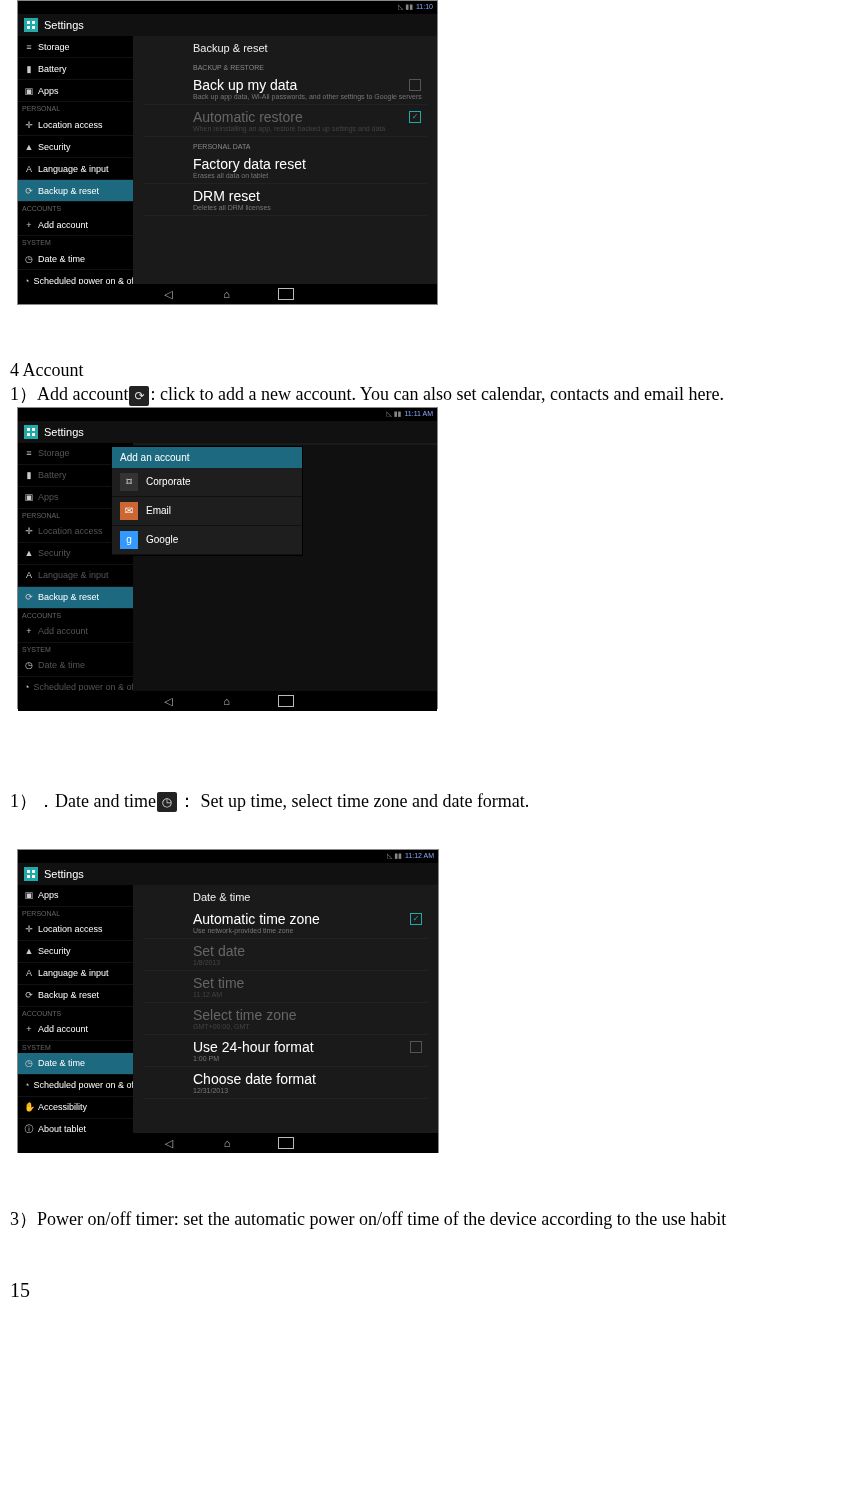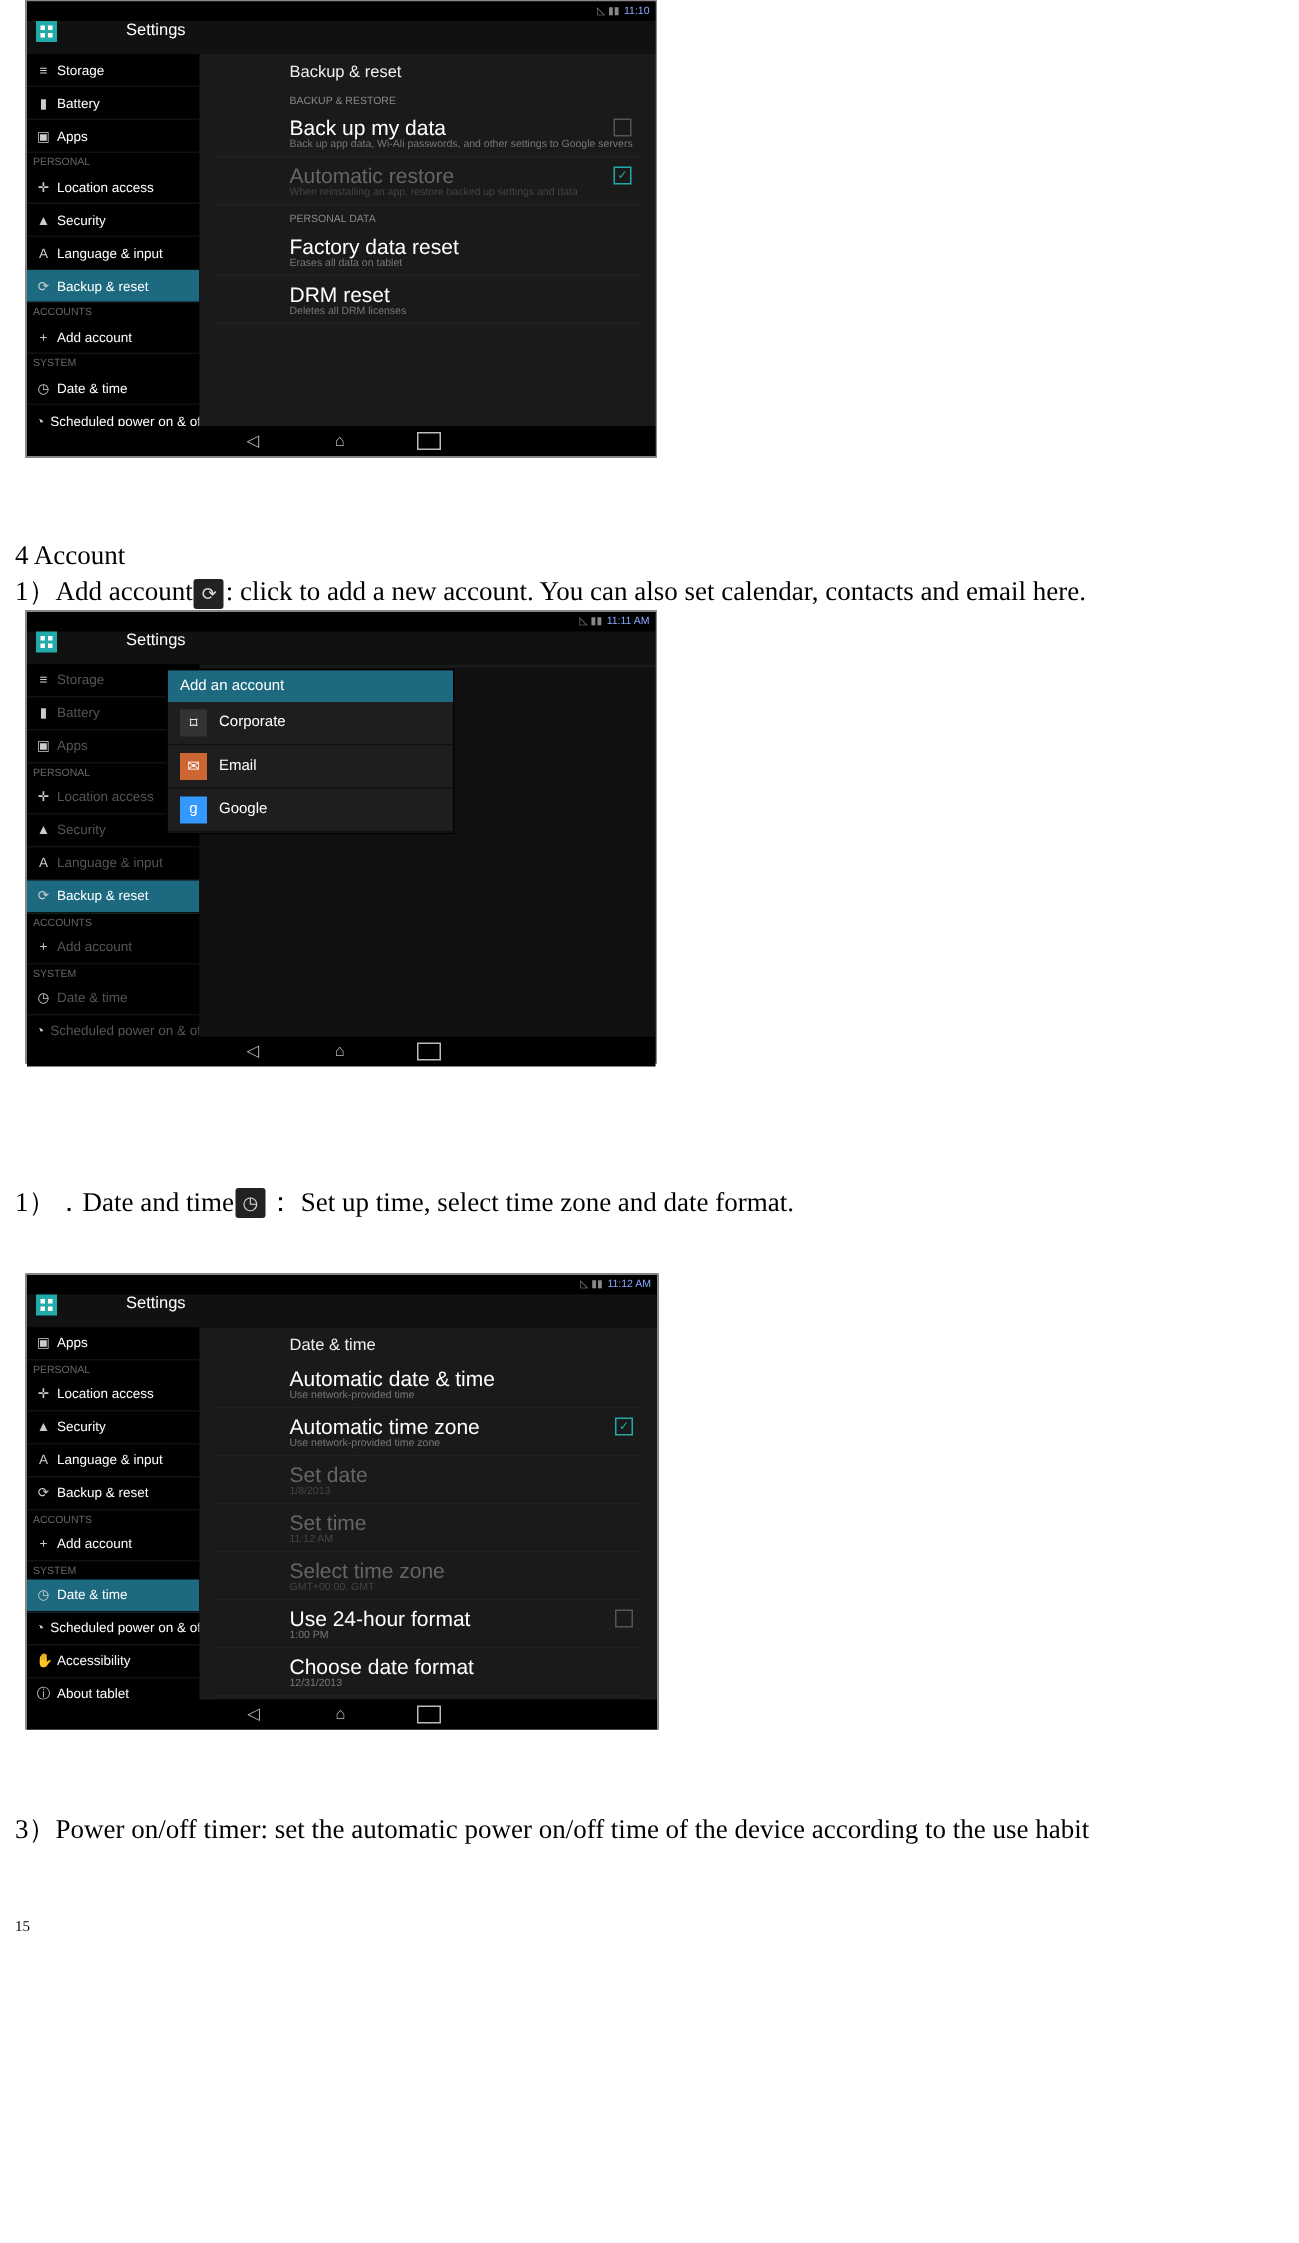--- a/index.html
+++ b/index.html
@@ -3,21 +3,21 @@
   <meta charset="utf-8">
   <style>
     body { margin:0; padding:0; background:#fff; font-family:"Times New Roman",serif; font-size:16px; color:#000; width:866px; }
     .page { padding:0 10px 40px 10px; }
     .shot { background:#000; color:#fff; font-family:Arial,Helvetica,sans-serif; position:relative; border:1px solid #888; }
     .shot1 { width:419px; height:303px; margin-left:7px; }
     .shot2 { width:419px; height:300px; margin-left:7px; }
     .shot3 { width:420px; height:302px; margin-left:7px; }
     .statusbar { height:11px; background:#000; font-size:7px; color:#8af; text-align:right; padding:2px 4px 0 0; }
     .statusbar .sig { color:#888; margin-right:3px; }
-    .titlebar { height:22px; background:#111; display:flex; padding-left:6px; font-size:11px;gap:40px; }
+    .titlebar { height:22px; background:#111; display:flex; align-items:center; padding-left:6px; font-size:11px; }
     .titlebar .tb-icon { width:14px; height:14px; background:#2aa; margin-right:6px; display:flex; align-items:center; justify-content:center; }
     .content-row { display:flex; height:248px; }
     .sidebar { width:115px; background:#000; overflow:hidden; }
     .sb-item { height:17px; padding:2px 0 2px 6px; font-size:9px; display:flex; align-items:center; border-bottom:1px solid #111; white-space:nowrap; }
     .sb-item.selected { background:#1d6a80; }
     .sb-item.dimmed { color:#555; }
     .sb-header { font-size:7px; color:#666; padding:3px 0 2px 4px; text-transform:uppercase; }
     .sb-icon { width:10px; margin-right:4px; text-align:center; font-size:9px; color:#ccc; display:inline-block; }
     .main { flex:1; background:#1a1a1a; padding:0 10px; overflow:hidden; }
     .m-head { font-size:11px; padding:6px 0 4px 50px; color:#eee; }
@@ -36,21 +36,21 @@
     .dialog { position:absolute; top:38px; left:93px; width:190px; background:#222; border:1px solid #000; }
     .dlg-head { background:#1d6a80; color:#fff; font-size:10px; padding:5px 8px; }
     .dlg-item { display:flex; align-items:center; padding:5px 8px; border-bottom:1px solid #111; font-size:10px; background:#1e1e1e;}
     .dlg-ic { width:18px; height:18px; margin-right:8px; display:flex; align-items:center; justify-content:center; font-size:10px; color:#fff;}
     .dlg-ic.corp { background:#333;}
     .dlg-ic.email{ background:#c63;}
     .dlg-ic.goog { background:#39f;}
     .body-text { font-size:18px; line-height:1.35; margin:0; }
     .body-text.section { margin-top:53px; }
     .inline-icon { display:inline-flex; width:20px; height:20px; background:#222; color:#ddd; align-items:center; justify-content:center; vertical-align:middle; font-size:12px; border-radius:2px; margin:0 1px;}
-    .page-num { text-align:left; font-size:10px; margin-top:48px; }
+    .page-num { text-align:left; font-size:20px; margin-top:48px; }
   </style>
 </head>
 <body>
 
 <div class="page">
 
 <div class="shot shot1">
   <div class="statusbar"><span class="sig">◺ ▮▮</span><span>11:10</span></div>
   <div class="titlebar">
     <span class="tb-icon">
@@ -286,24 +286,20 @@
             <span>Accessibility</span>
           </div>
       <div class="sb-item">
             <span class="sb-icon">ⓘ</span>
             <span>About tablet</span>
           </div>
     </div>
     <div class="main">
       <div class="m-head">Date &amp; time</div>
       <div class="m-item">
-            <div class="m-title">Automatic date &amp; time</div>
-            <div class="m-sub">Use network-provided time</div>
-          </div>
-      <div class="m-item">
             <div class="m-title">Automatic time zone</div>
             <div class="m-sub">Use network-provided time zone</div>
             <div class="m-check on">✓</div>
           </div>
       <div class="m-item dim">
             <div class="m-title">Set date</div>
             <div class="m-sub">1/8/2013</div>
           </div>
       <div class="m-item dim">
             <div class="m-title">Set time</div>

